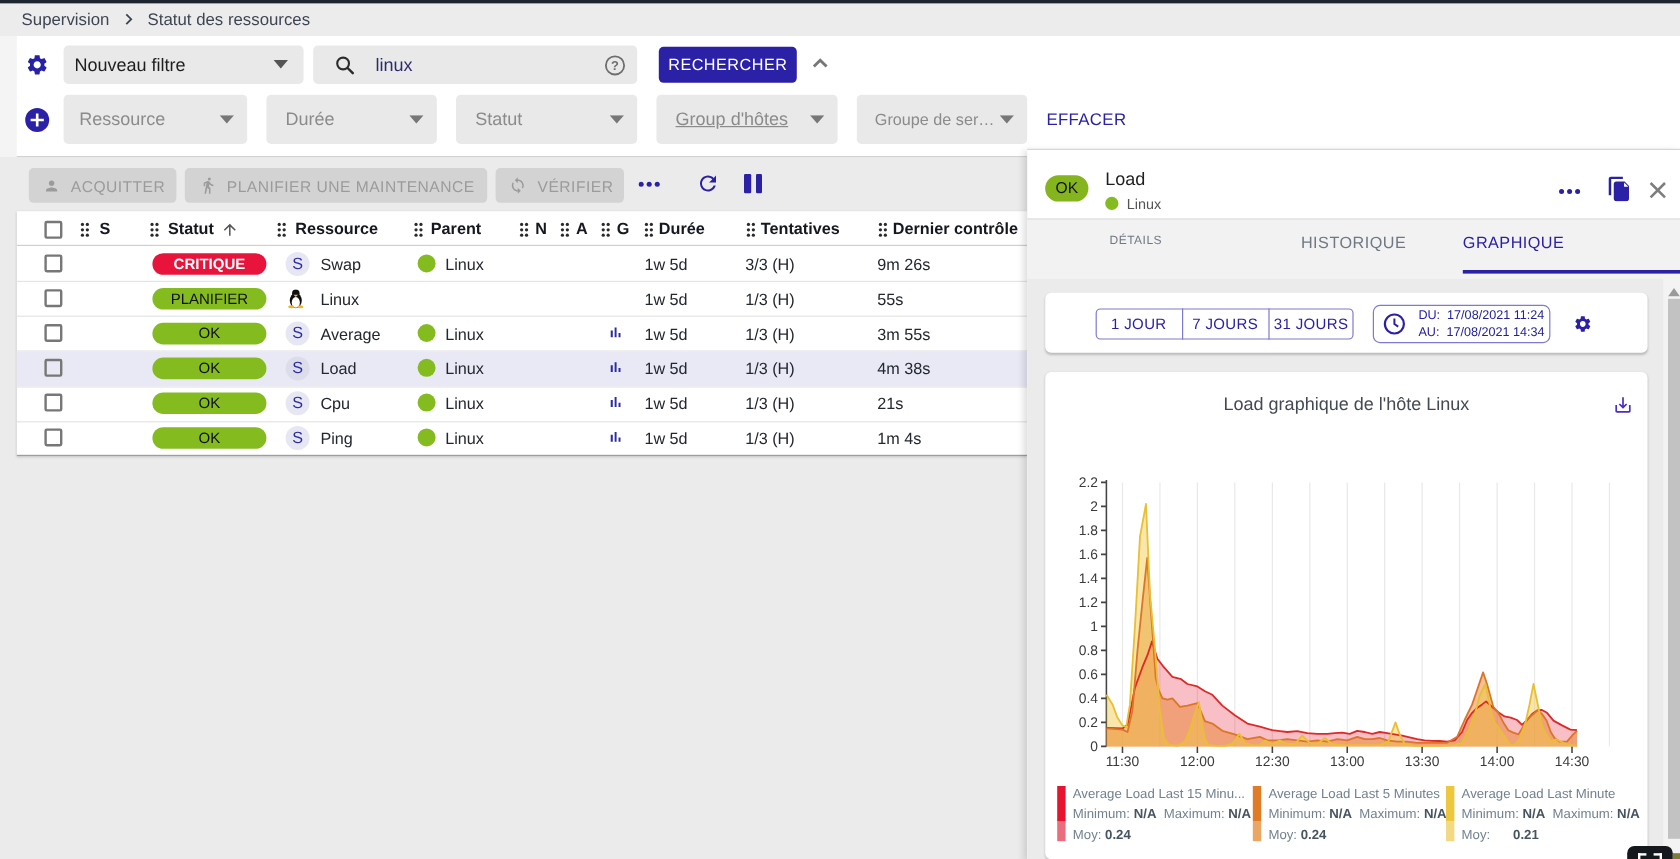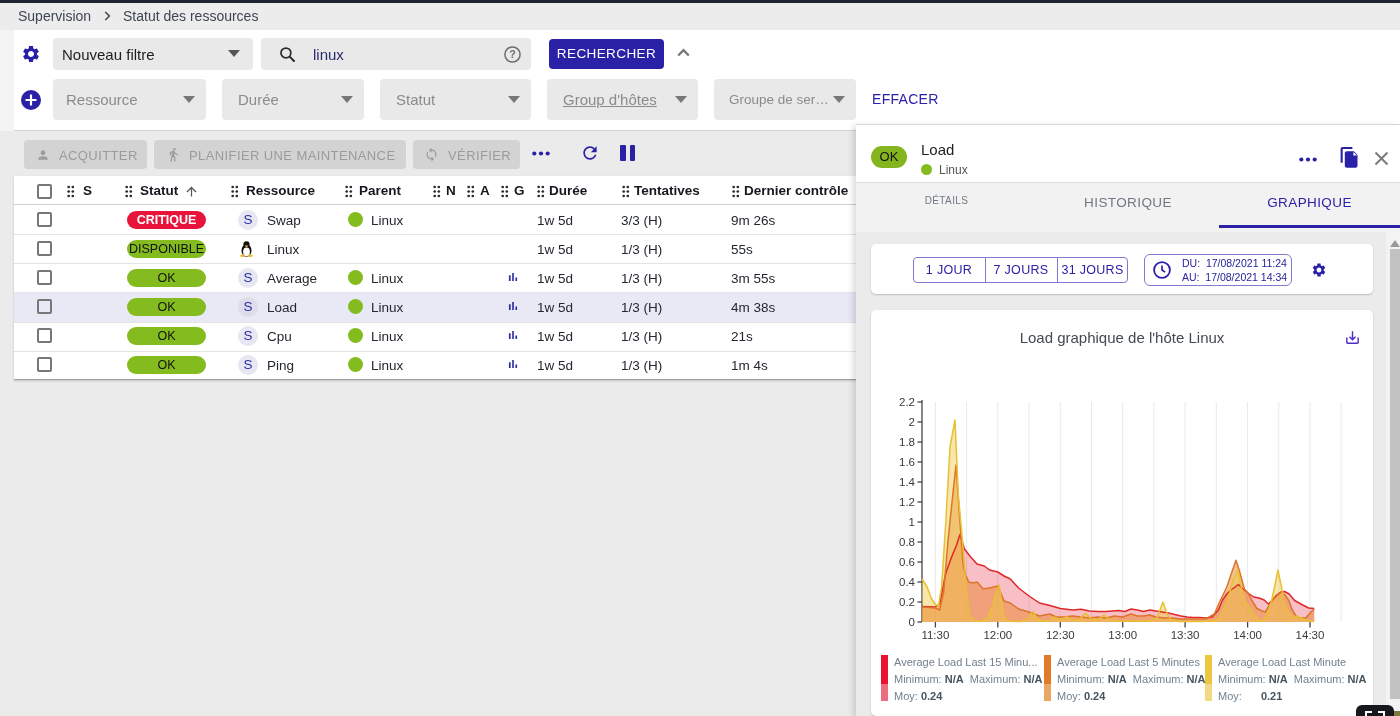--- a/index.html
+++ b/index.html
@@ -115,21 +115,21 @@
 <svg class="abs" style="left:580px;top:143px;" width="20" height="20" viewBox="0 0 24 24">
     <path fill="#2b21a7" d="M17.65 6.35C16.2 4.9 14.21 4 12 4c-4.42 0-7.99 3.58-7.99 8s3.57 8 7.99 8c3.73 0 6.84-2.55 7.73-6h-2.08c-.82 2.33-3.04 4-5.65 4-3.31 0-6-2.69-6-6s2.69-6 6-6c1.66 0 3.14.69 4.22 1.78L13 11h7V4l-2.35 2.35z"></path>
   </svg>
 
 <div class="abs" style="left:620px;top:145px;width:5.5px;height:16px;background:#2b21a7;border-radius:1px;"></div>
 <div class="abs" style="left:629.5px;top:145px;width:5.5px;height:16px;background:#2b21a7;border-radius:1px;"></div>
 
 <style>
 .hdr { position:absolute; font-size:13.5px; font-weight:bold; color:#15181e; top:183px; }
 .cb { position:absolute; width:15px; height:15px; border:2px solid #777; border-radius:2px; background:transparent; left:37px; }
-.chip { position:absolute; left:127px; width:79px; height:18px; border-radius:9px; text-align:center; font-size:12.5px; line-height:18px; }
+.chip { position:absolute; left:127px; width:95px; height:18px; border-radius:9px; text-align:center; font-size:12.5px; line-height:18px; }
 .scircle { position:absolute; left:238px; width:20px; height:20px; border-radius:50%; background:#e7e7f4; color:#2d2da2; text-align:center; line-height:20px; font-size:13.5px; }
 .cell { position:absolute; font-size:13.5px; color:#23272e; }
 .pdot { position:absolute; left:348px; width:15px; height:15px; border-radius:50%; background:#84bc20; }
 .dots { position:absolute; top:184px; }
 </style>
 
 <div class="abs" style="left:14px;top:176px;width:842px;height:204px;background:#fff;border-bottom:1px solid #9e9e9e;box-shadow:0 1px 2px rgba(0,0,0,.18);"></div>
 <div class="abs" style="left:14px;top:204px;width:842px;height:1px;background:#cfcfcf;"></div>
 
 <div class="abs" style="left:14px;top:234px;width:842px;height:1px;background:#e4e4e4;"></div>
@@ -259,21 +259,21 @@
 <div class="chip" style="top:211px;background:#e8143c;color:#fff;font-weight:bold;">CRITIQUE</div>
 <div class="scircle" style="top:210px;">S</div>
 <div class="cell" style="left:267px;top:213px;">Swap</div>
 <div class="pdot" style="top:212px;"></div>
 <div class="cell" style="left:371px;top:213px;">Linux</div>
 <div class="cell" style="left:537px;top:213px;">1w 5d</div>
 <div class="cell" style="left:621px;top:213px;">3/3 (H)</div>
 <div class="cell" style="left:731px;top:213px;">9m 26s</div>
 
 <div class="cb" style="top:241px;"></div>
-<div class="chip" style="top:240px;background:#84bc20;color:#111;">DISPONIBLE</div>
+<div class="chip" style="top:240px;background:#84bc20;color:#111;">PLANIFIER</div>
 <svg class="abs" style="left:240px;top:241px;" width="13" height="16" viewBox="0 0 13 16">
     <ellipse cx="6.5" cy="9.5" rx="5" ry="6.3" fill="#101010"></ellipse>
     <circle cx="6.5" cy="3.4" r="3.1" fill="#101010"></circle>
     <ellipse cx="6.5" cy="11" rx="3.4" ry="4.4" fill="#fff"></ellipse>
     <path d="M4.6 4.6h3.8L6.5 6.6z" fill="#f2b431"></path>
     <ellipse cx="2.7" cy="14.7" rx="2.5" ry="1.3" fill="#f2b431"></ellipse>
     <ellipse cx="10.3" cy="14.7" rx="2.5" ry="1.3" fill="#f2b431"></ellipse>
   </svg>
 <div class="cell" style="left:267px;top:242px;">Linux</div>
 <div class="cell" style="left:537px;top:242px;">1w 5d</div>
@@ -349,21 +349,21 @@
     <path fill="#2b21a7" d="M13.9 4.3H6.8c-1.1 0-2 .9-2 2v12.4c0 1.1.9 2 2 2h8.7c1.1 0 2-.9 2-2V7.9l-3.6-3.6z"></path>
     <path fill="#fff" d="M13.4 5v3.6h3.6L13.4 5z"></path>
   </svg>
 <svg class="abs" style="left:1374px;top:151px;" width="15" height="15" viewBox="0 0 15 15">
     <path stroke="#7d7d7d" stroke-width="2.1" d="M1.5 1.5l12 12M13.5 1.5l-12 12"></path>
   </svg>
 
 <div class="abs" style="left:856px;top:182px;width:544px;height:50px;background:#f2f2f2;border-top:1px solid #dcdcdc;"></div>
 <div class="abs" style="left:856px;top:195px;width:181px;text-align:center;font-size:10px;letter-spacing:.4px;color:#6f7883;">DÉTAILS</div>
 <div class="abs" style="left:1037px;top:195px;width:182px;text-align:center;font-size:13.5px;letter-spacing:.4px;color:#6f7883;">HISTORIQUE</div>
-<div class="abs" style="left:1219px;top:195px;width:181px;text-align:center;font-size:13.5px;letter-spacing:.4px;color:#2b21a7;">GRAPHIQUE</div>
+<div class="abs" style="left:1219px;top:195px;width:181px;font-size:13.5px;letter-spacing:.4px;color:#2b21a7;">GRAPHIQUE</div>
 <div class="abs" style="left:1219px;top:225px;width:181px;height:3px;background:#2b21a7;"></div>
 
 <div class="abs" style="left:856px;top:232px;width:544px;height:484px;background:#ebebeb;"></div>
 
 <div class="abs" style="left:871px;top:244px;width:502px;height:50px;background:#fff;border-radius:5px;box-shadow:0 1px 2px rgba(0,0,0,.2);"></div>
 <div class="abs" style="left:913px;top:257px;width:215px;height:26px;border:1px solid #7d7ad0;border-radius:4px;"></div>
 <div class="abs" style="left:985px;top:257px;width:1px;height:26px;background:#7d7ad0;"></div>
 <div class="abs" style="left:1057px;top:257px;width:1px;height:26px;background:#7d7ad0;"></div>
 <div class="abs" style="left:913px;top:263px;width:72px;text-align:center;font-size:12.5px;letter-spacing:.3px;color:#2b21a7;">1 JOUR</div>
 <div class="abs" style="left:985px;top:263px;width:72px;text-align:center;font-size:12.5px;letter-spacing:.3px;color:#2b21a7;">7 JOURS</div>

